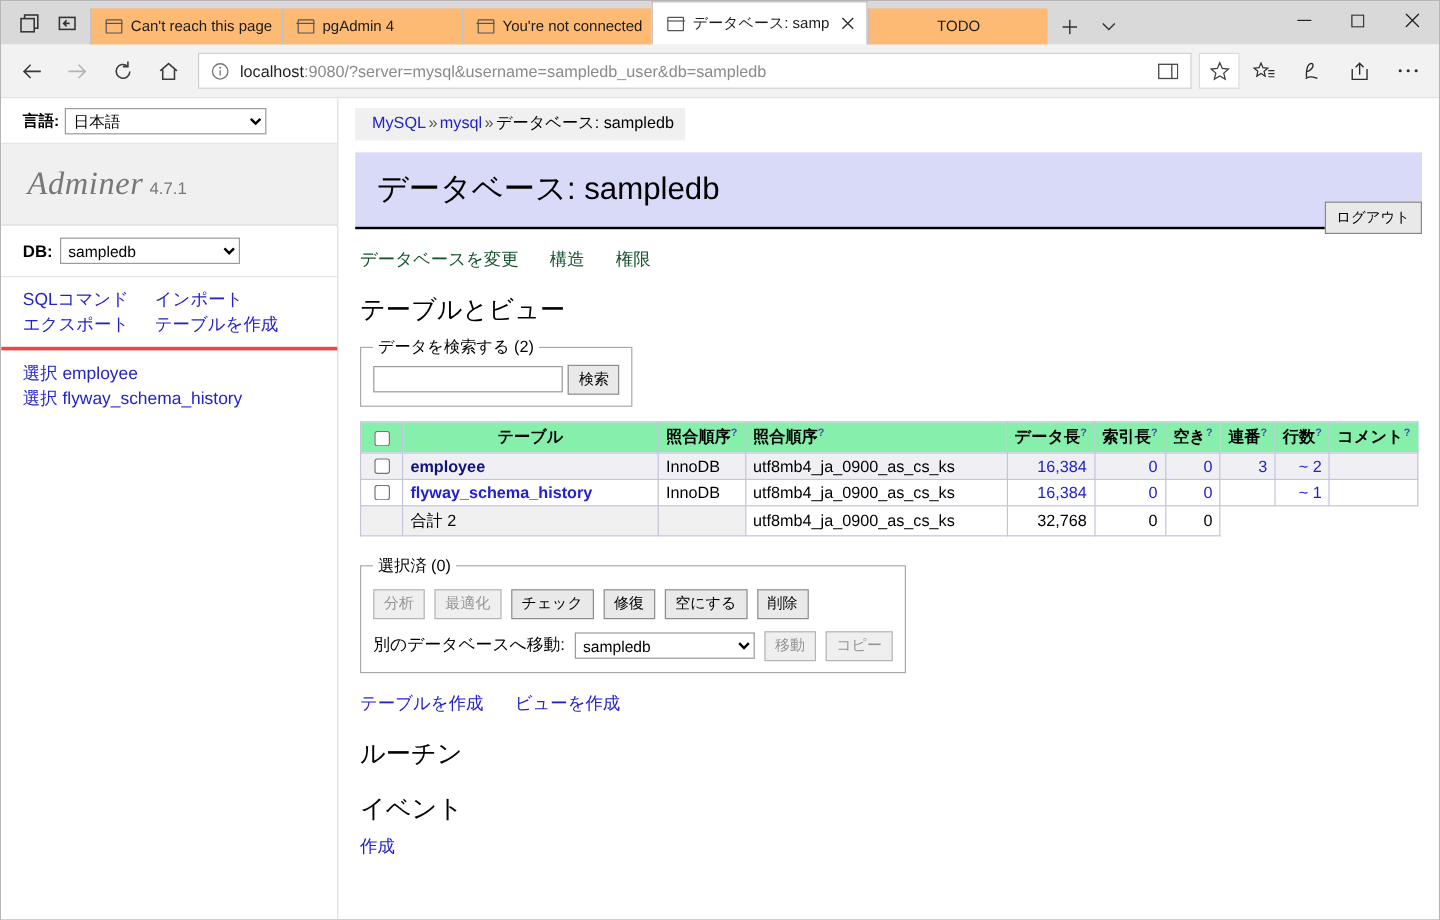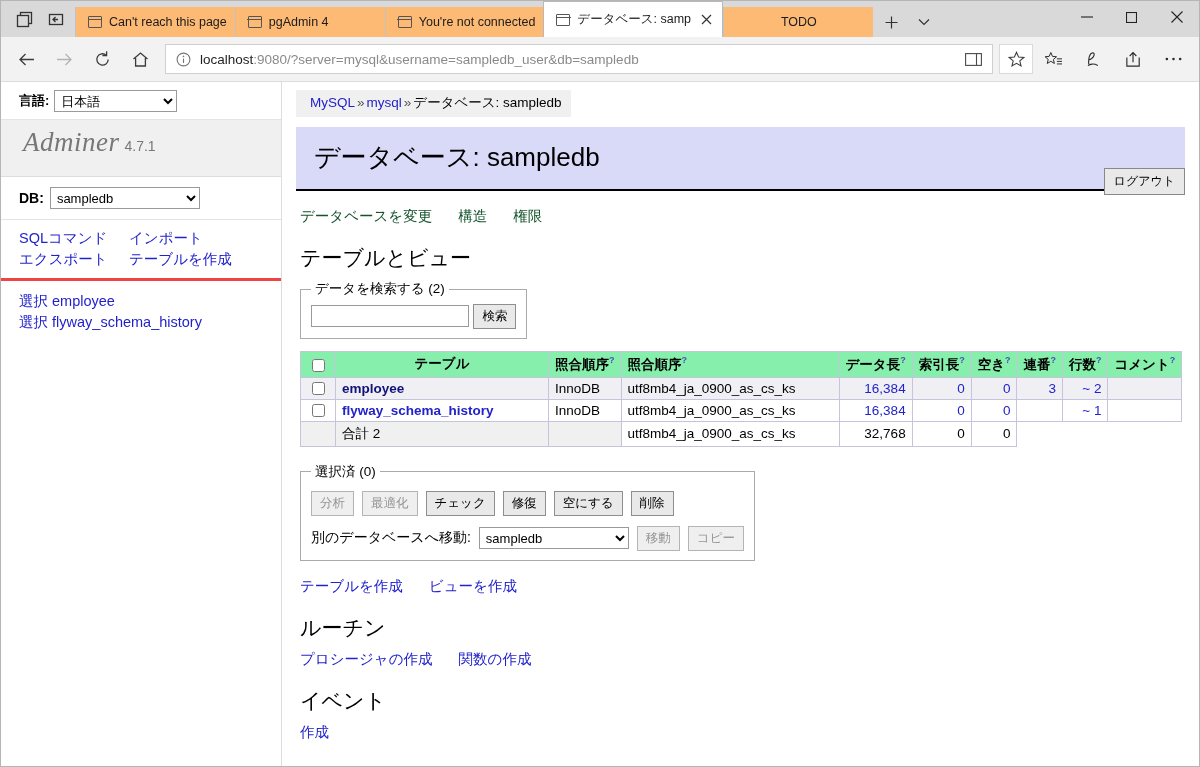--- a/index.html
+++ b/index.html
@@ -48,22 +48,22 @@
   
   .page{flex:1;display:flex;background:#fff;overflow:hidden;position:relative;}
 
   .sidebar{width:281px;flex:0 0 281px;box-sizing:border-box;border-right:1px solid #ddd;background:#fff;}
   .lang{padding:8px 0 7px 18px;font-size:13.5px;color:#000;display:flex;align-items:center;gap:5px;border-bottom:1px solid #e4e4e4;}
   .lang-label{font-weight:bold;font-size:13px;}
   select.sel{
     font-family:"Liberation Sans",sans-serif;font-size:13px;height:22px;
     border:1px solid #9a9a9a;background:#fff;padding:0 2px;box-sizing:border-box;color:#000;
   }
-  #lang-select{width:123px;}
-  .logo{background:#f0f0f0;padding:7px 0 18px 22px;border-bottom:1px solid #ddd;}
+  #lang-select{width:168px;}
+  .logo{background:#f0f0f0;padding:18px 0 18px 22px;border-bottom:1px solid #ddd;}
   .logo .nm{font-family:"Liberation Serif","DejaVu Serif",serif;font-style:italic;font-size:27px;color:#777;letter-spacing:.5px;}
   .logo .ver{font-size:14px;color:#777;margin-left:5px;}
   .dbrow{padding:10px 0 10px 18px;border-bottom:1px solid #e4e4e4;display:flex;align-items:center;gap:6px;font-size:14px;font-weight:bold;color:#000;}
   #db-select{width:150px;}
   .linkblock{padding:9px 0 9px 18px;border-bottom:3px solid #ef4444;}
   .linkblock a{color:#2222cc;text-decoration:none;font-size:14.5px;}
   .lk-grid{display:grid;grid-template-columns:110px auto;row-gap:2px;}
   .tablelinks{padding:10px 0 10px 18px;}
   .tablelinks .row{font-size:14.5px;line-height:1.45;}
   .tablelinks .sel-lk{color:#2222cc;text-decoration:none;}
@@ -419,23 +419,20 @@
             <button class="btn disabled">移動</button>
             <button class="btn disabled">コピー</button>
           </div>
         </fieldset>
 
         <div class="bottomlinks">
           <a href="#">テーブルを作成</a><a href="#">ビューを作成</a>
         </div>
 
         <h3>ルーチン</h3>
-        <div class="bottomlinks" style="margin-top:4px">
-          <a href="#">プロシージャの作成</a><a href="#">関数の作成</a>
-        </div>
 
         <h3>イベント</h3>
         <div class="bottomlinks" style="margin-top:4px">
           <a href="#">作成</a>
         </div>
 
       </div>
     </div>
   </div>
 </div>

